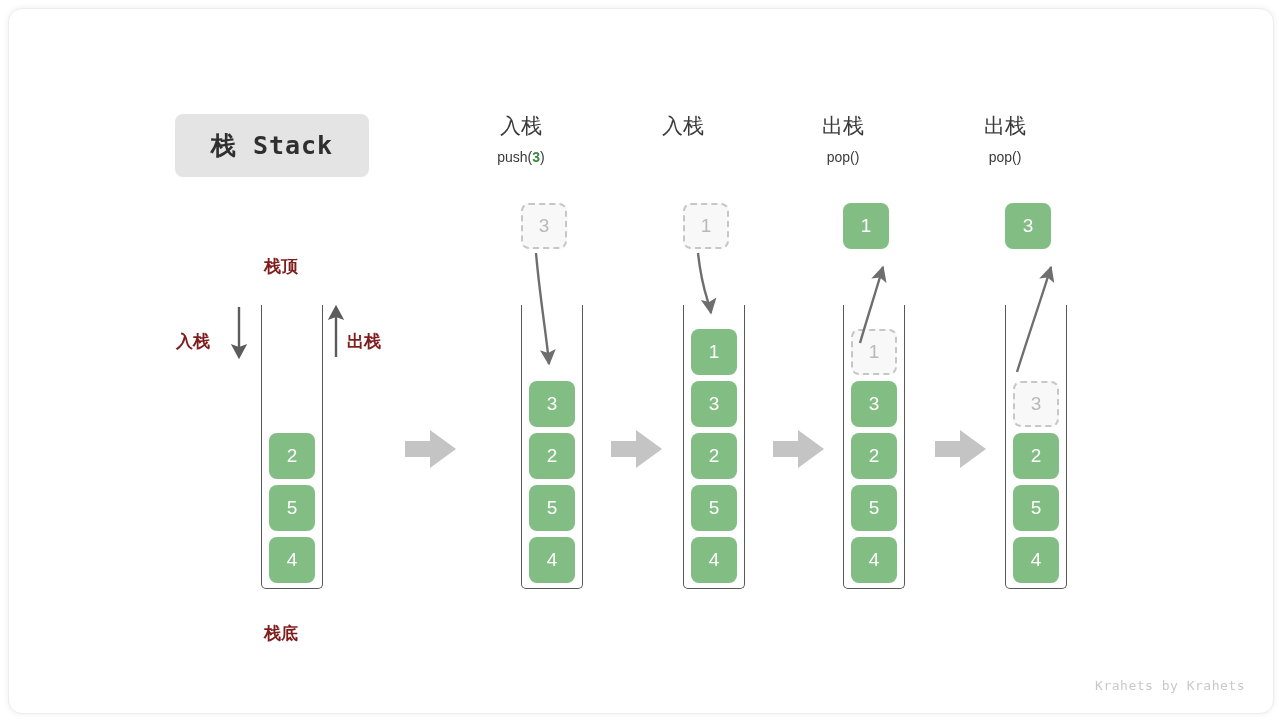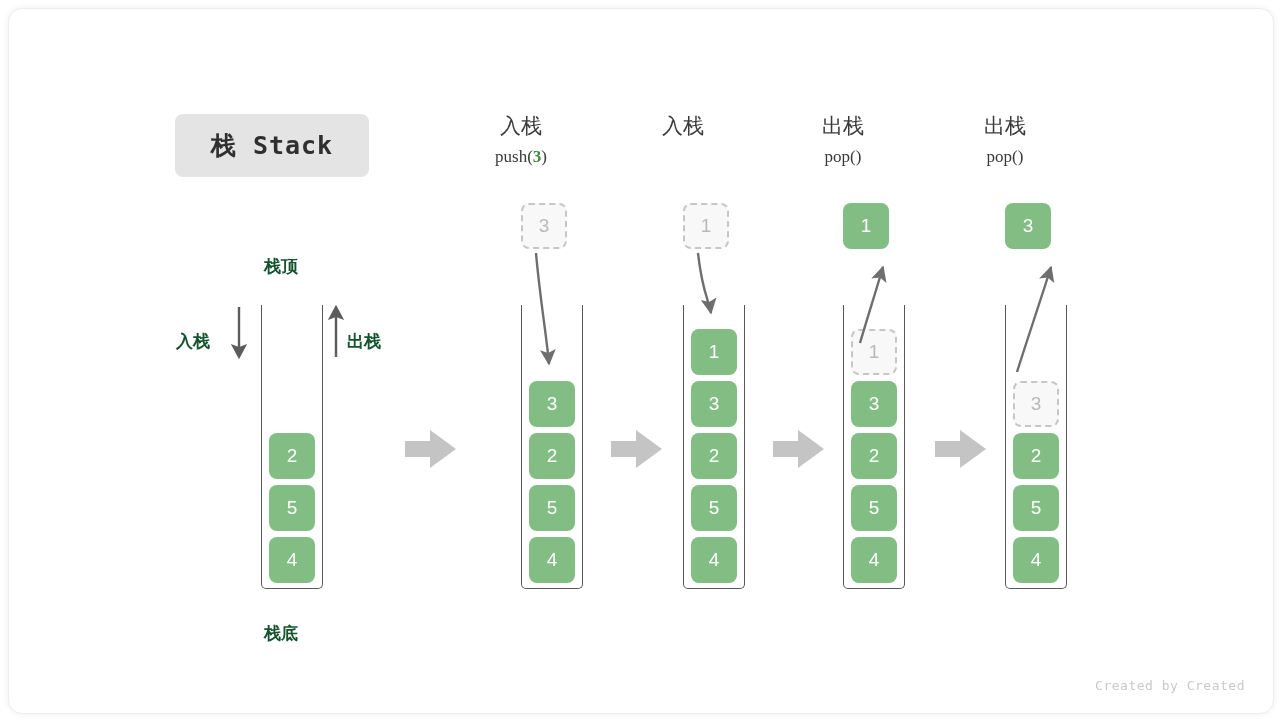--- a/index.html
+++ b/index.html
@@ -45,40 +45,40 @@
     font-size: 25px;
     font-weight: bold;
     color: #2f2f2f;
     letter-spacing: 1px;
   }
 
   
   .cjk-bold {
     font-family: "Liberation Sans", "DejaVu Sans", sans-serif;
     font-weight: bold;
-    color: #14532d;
+    color: #7f1d1d;
     font-size: 17px;
     white-space: nowrap;
   }
 
   .col-head {
     position: absolute;
     width: 160px;
     text-align: center;
     white-space: nowrap;
   }
   .col-head .l1 {
     font-family: "Liberation Sans", "DejaVu Sans", sans-serif;
     font-size: 21px;
     color: #3a3a3a;
     line-height: 30px;
   }
   .col-head .l2 {
-    font-family: Liberation Serif, serif;
-    font-size: 17px;
+    font-family: Liberation Sans, sans-serif;
+    font-size: 14px;
     color: #3a3a3a;
     line-height: 32px;
   }
   .col-head .l2 .arg {
     color: #3a8a3f;
     font-weight: bold;
   }
 
   
   .stack-wall {
@@ -247,15 +247,15 @@
 
     <path d="M527,244 C531,290 538,330 540,355" fill="none" stroke="#6e6e6e" stroke-width="2.4" marker-end="url(#thin-arrow)"></path>
 
     <path d="M689,244 C693,282 700,292 702,304" fill="none" stroke="#6e6e6e" stroke-width="2.4" marker-end="url(#thin-arrow)"></path>
 
     <path d="M851,334 C858,310 866,285 874,258" fill="none" stroke="#6e6e6e" stroke-width="2.4" marker-end="url(#thin-arrow)"></path>
 
     <path d="M1008,363 C1020,325 1032,290 1042,258" fill="none" stroke="#6e6e6e" stroke-width="2.4" marker-end="url(#thin-arrow)"></path>
   </svg>
 
-  <div id="credit">Created by Created</div>
+  <div id="credit">Krahets by Krahets</div>
 
 </div>
 
 </body></html>

